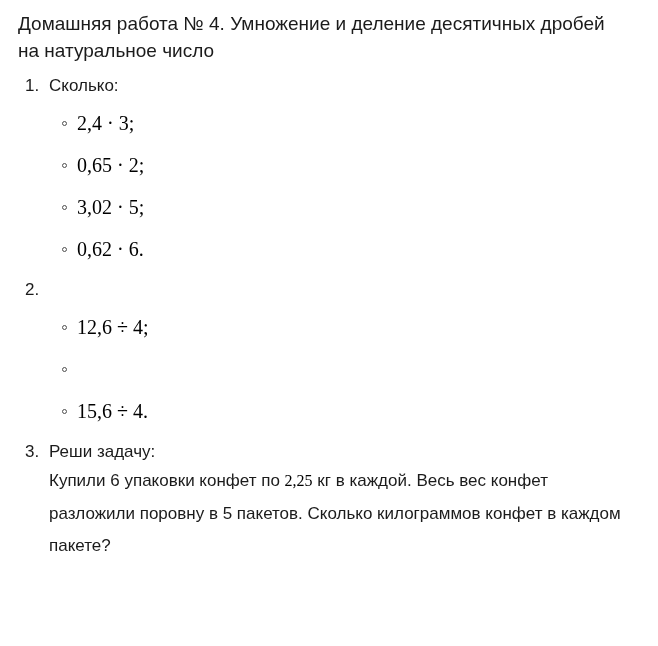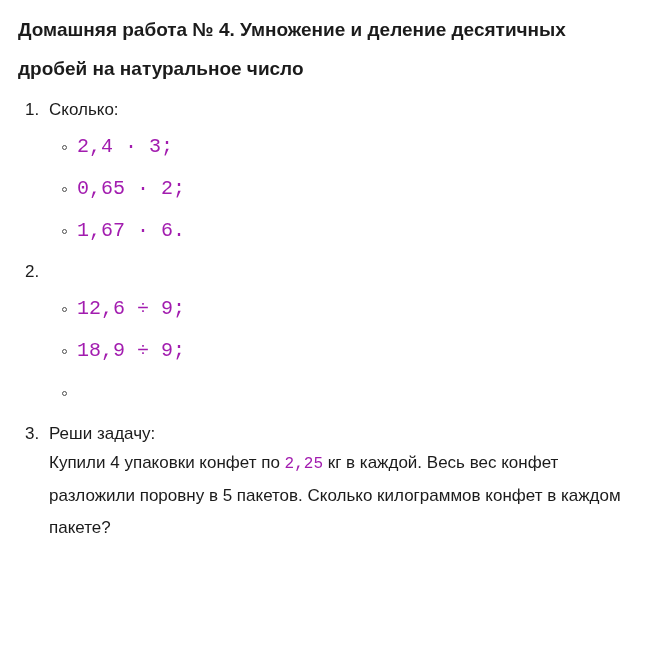--- a/index.html
+++ b/index.html
@@ -13,22 +13,22 @@
     height: 646px;
     overflow: hidden;
     font-family: "Liberation Sans", sans-serif;
     color: #1b1b1b;
   }
   .doc {
     padding: 10px 20px 0 18px;
   }
   .doc-title {
     font-size: 19px;
-    font-weight: 700;
-    line-height: 39px;
+    font-weight: 400;
+    line-height: 27px;
     margin: 0 0 11px 0;
     max-width: 600px;
     color: #1b1b1b;
   }
   ol.task-list {
     list-style: none;
     margin: 0;
     padding: 0;
   }
   li.task-section {
@@ -58,24 +58,24 @@
   }
   .circle-bullet {
     width: 5px;
     height: 5px;
     border: 1.5px solid #4f4f4f;
     border-radius: 50%;
     flex: 0 0 auto;
     margin-right: 10px;
   }
   .math {
-    font-family: Liberation Mono, monospace;
+    font-family: Liberation Serif, serif;
     font-size: 20px;
     line-height: 24px;
-    color: #a21caf;
+    color: #000000;
   }
   .problem-text {
     font-size: 17px;
     line-height: 32.5px;
     margin: 3px 0 0 24px;
     max-width: 592px;
     color: #1b1b1b;
   }
   .problem-text .math {
     font-size: 16px;
@@ -100,47 +100,51 @@
         <li>
           <span class="circle-bullet"></span>
           <span class="math">2,4 · 3;</span>
         </li>
         <li>
           <span class="circle-bullet"></span>
           <span class="math">0,65 · 2;</span>
         </li>
         <li>
           <span class="circle-bullet"></span>
-          <span class="math">1,67 · 6.</span>
+          <span class="math">3,02 · 5;</span>
+        </li>
+        <li>
+          <span class="circle-bullet"></span>
+          <span class="math">0,62 · 6.</span>
         </li>
       </ul>
     </li>
 
     <li class="task-section">
       <div class="section-header">
         <span class="section-number">2.</span>
       </div>
       <ul class="expression-list">
         <li>
           <span class="circle-bullet"></span>
-          <span class="math">12,6 ÷ 9;</span>
+          <span class="math">12,6 ÷ 4;</span>
         </li>
         <li>
           <span class="circle-bullet"></span>
-          <span class="math">18,9 ÷ 9;</span>
         </li>
         <li>
           <span class="circle-bullet"></span>
+          <span class="math">15,6 ÷ 4.</span>
         </li>
       </ul>
     </li>
 
     <li class="task-section">
       <div class="section-header">
         <span class="section-number">3.</span>
         <span class="section-label">Реши задачу:</span>
       </div>
-      <p class="problem-text"><span>Купили 4 упаковки конфет по </span><span class="math">2,25</span><span> кг в каждой. Весь вес конфет разложили поровну в 5 пакетов. Сколько килограммов конфет в каждом пакете?</span></p>
+      <p class="problem-text"><span>Купили 6 упаковки конфет по </span><span class="math">2,25</span><span> кг в каждой. Весь вес конфет разложили поровну в 5 пакетов. Сколько килограммов конфет в каждом пакете?</span></p>
     </li>
 
   </ol>
 
 </main>
 
 </body></html>

